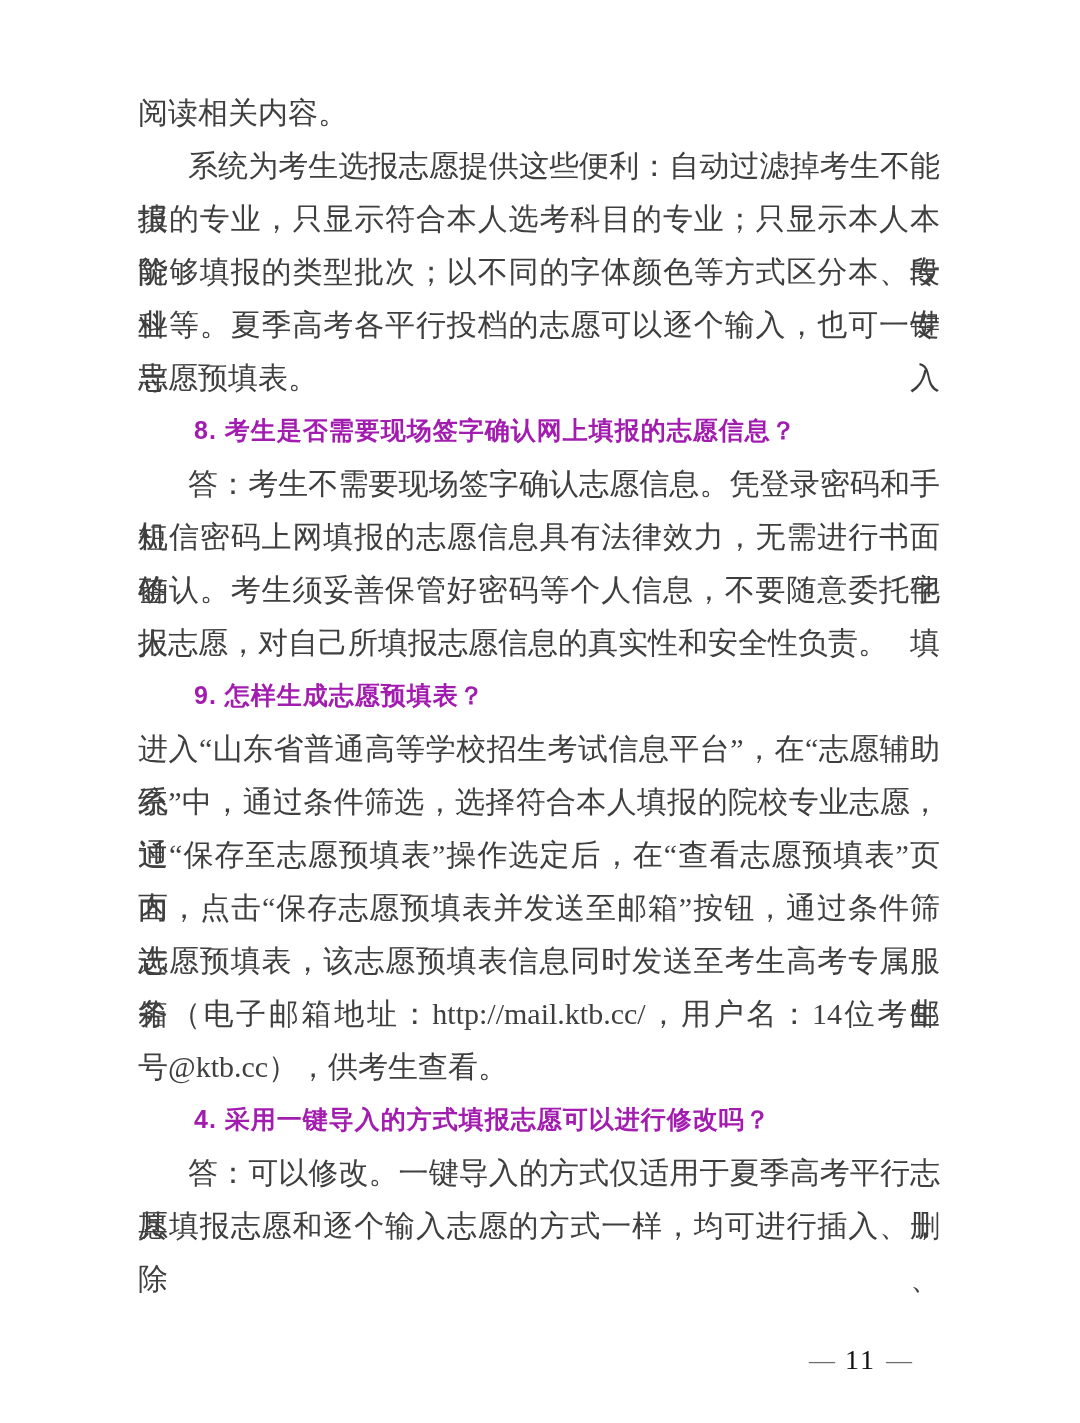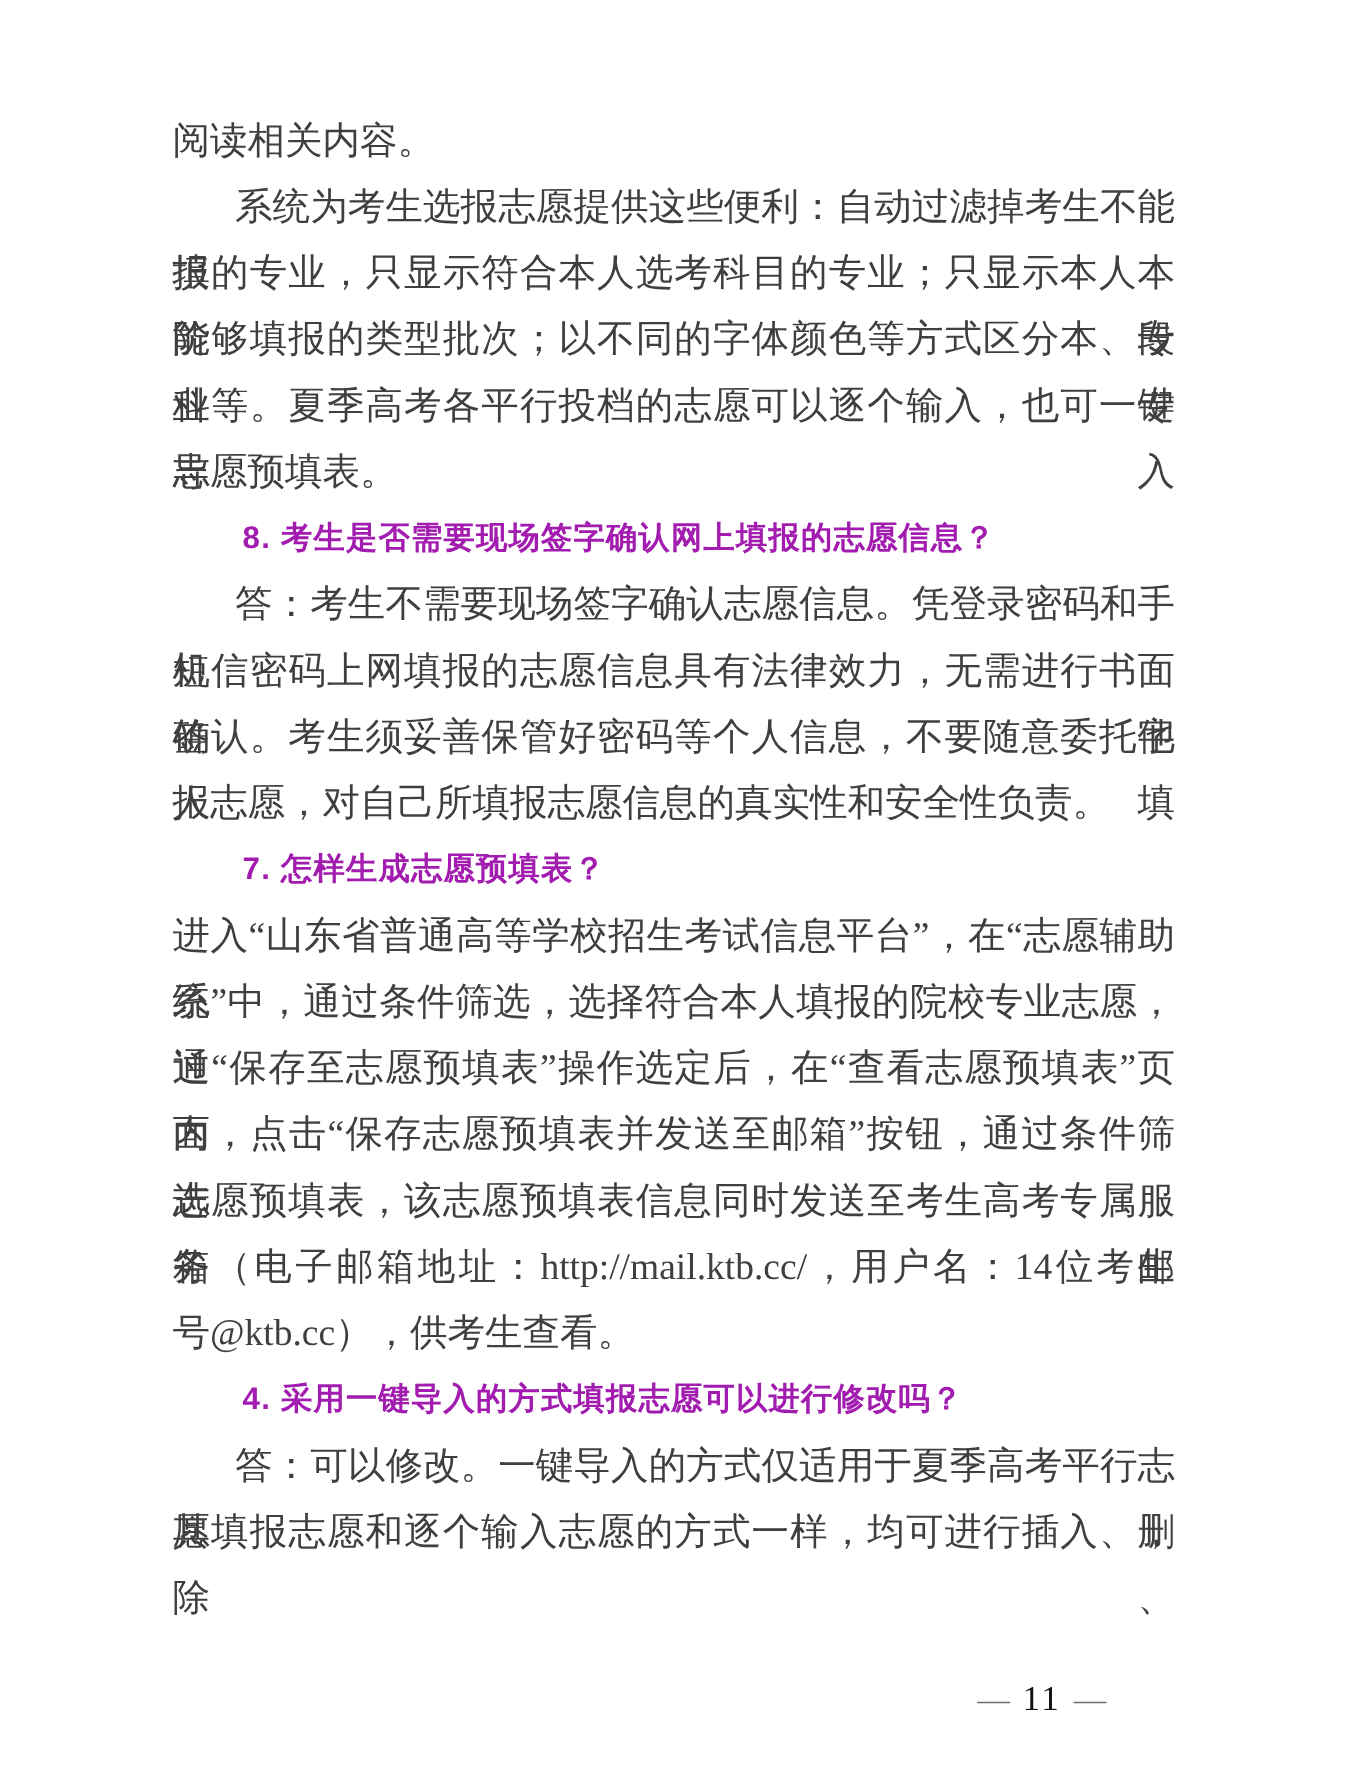--- a/index.html
+++ b/index.html
@@ -43,21 +43,21 @@
     color: #a21caf;
     font-size: 25px;
     text-indent: 56px;
     text-align: left;
     text-align-last: left;
     letter-spacing: 1px;
   }
   .footer {
     position: absolute;
     top: 1340px;
-    left: 772px;
+    left: 799px;
     height: 40px;
     line-height: 40px;
     font-family: "Liberation Serif", "DejaVu Serif", serif;
     font-size: 28px;
     color: #1e1e1e;
     white-space: nowrap;
   }
   .footer .dash {
     color: #6e6e6e;
     padding: 0 10px;
@@ -79,21 +79,21 @@
       <div class="line j indent">系统为考生选报志愿提供这些便利：自动过滤掉考生不能填</div>
       <div class="line j">报的专业，只显示符合本人选考科目的专业；只显示本人本阶段</div>
       <div class="line j">能够填报的类型批次；以不同的字体颜色等方式区分本、专科专</div>
       <div class="line j">业等。夏季高考各平行投档的志愿可以逐个输入，也可一键导入</div>
       <div class="line">志愿预填表。</div>
       <div class="line heading">8. 考生是否需要现场签字确认网上填报的志愿信息？</div>
       <div class="line j indent">答：考生不需要现场签字确认志愿信息。凭登录密码和手机</div>
       <div class="line j">短信密码上网填报的志愿信息具有法律效力，无需进行书面签字</div>
       <div class="line j">确认。考生须妥善保管好密码等个人信息，不要随意委托他人填</div>
       <div class="line">报志愿，对自己所填报志愿信息的真实性和安全性负责。</div>
-      <div class="line heading">7. 怎样生成志愿预填表？</div>
+      <div class="line heading">9. 怎样生成志愿预填表？</div>
       <div class="line j">进入“山东省普通高等学校招生考试信息平台”，在“志愿辅助系</div>
       <div class="line j">统”中，通过条件筛选，选择符合本人填报的院校专业志愿，通</div>
       <div class="line j">过“保存至志愿预填表”操作选定后，在“查看志愿预填表”页面</div>
       <div class="line j">内，点击“保存志愿预填表并发送至邮箱”按钮，通过条件筛选</div>
       <div class="line j">志愿预填表，该志愿预填表信息同时发送至考生高考专属服务邮</div>
       <div class="line j">箱（电子邮箱地址：http://mail.ktb.cc/，用户名：14位考生</div>
       <div class="line">号@ktb.cc），供考生查看。</div>
       <div class="line heading">4. 采用一键导入的方式填报志愿可以进行修改吗？</div>
       <div class="line j indent">答：可以修改。一键导入的方式仅适用于夏季高考平行志愿，</div>
       <div class="line j">其填报志愿和逐个输入志愿的方式一样，均可进行插入、删除、</div>

